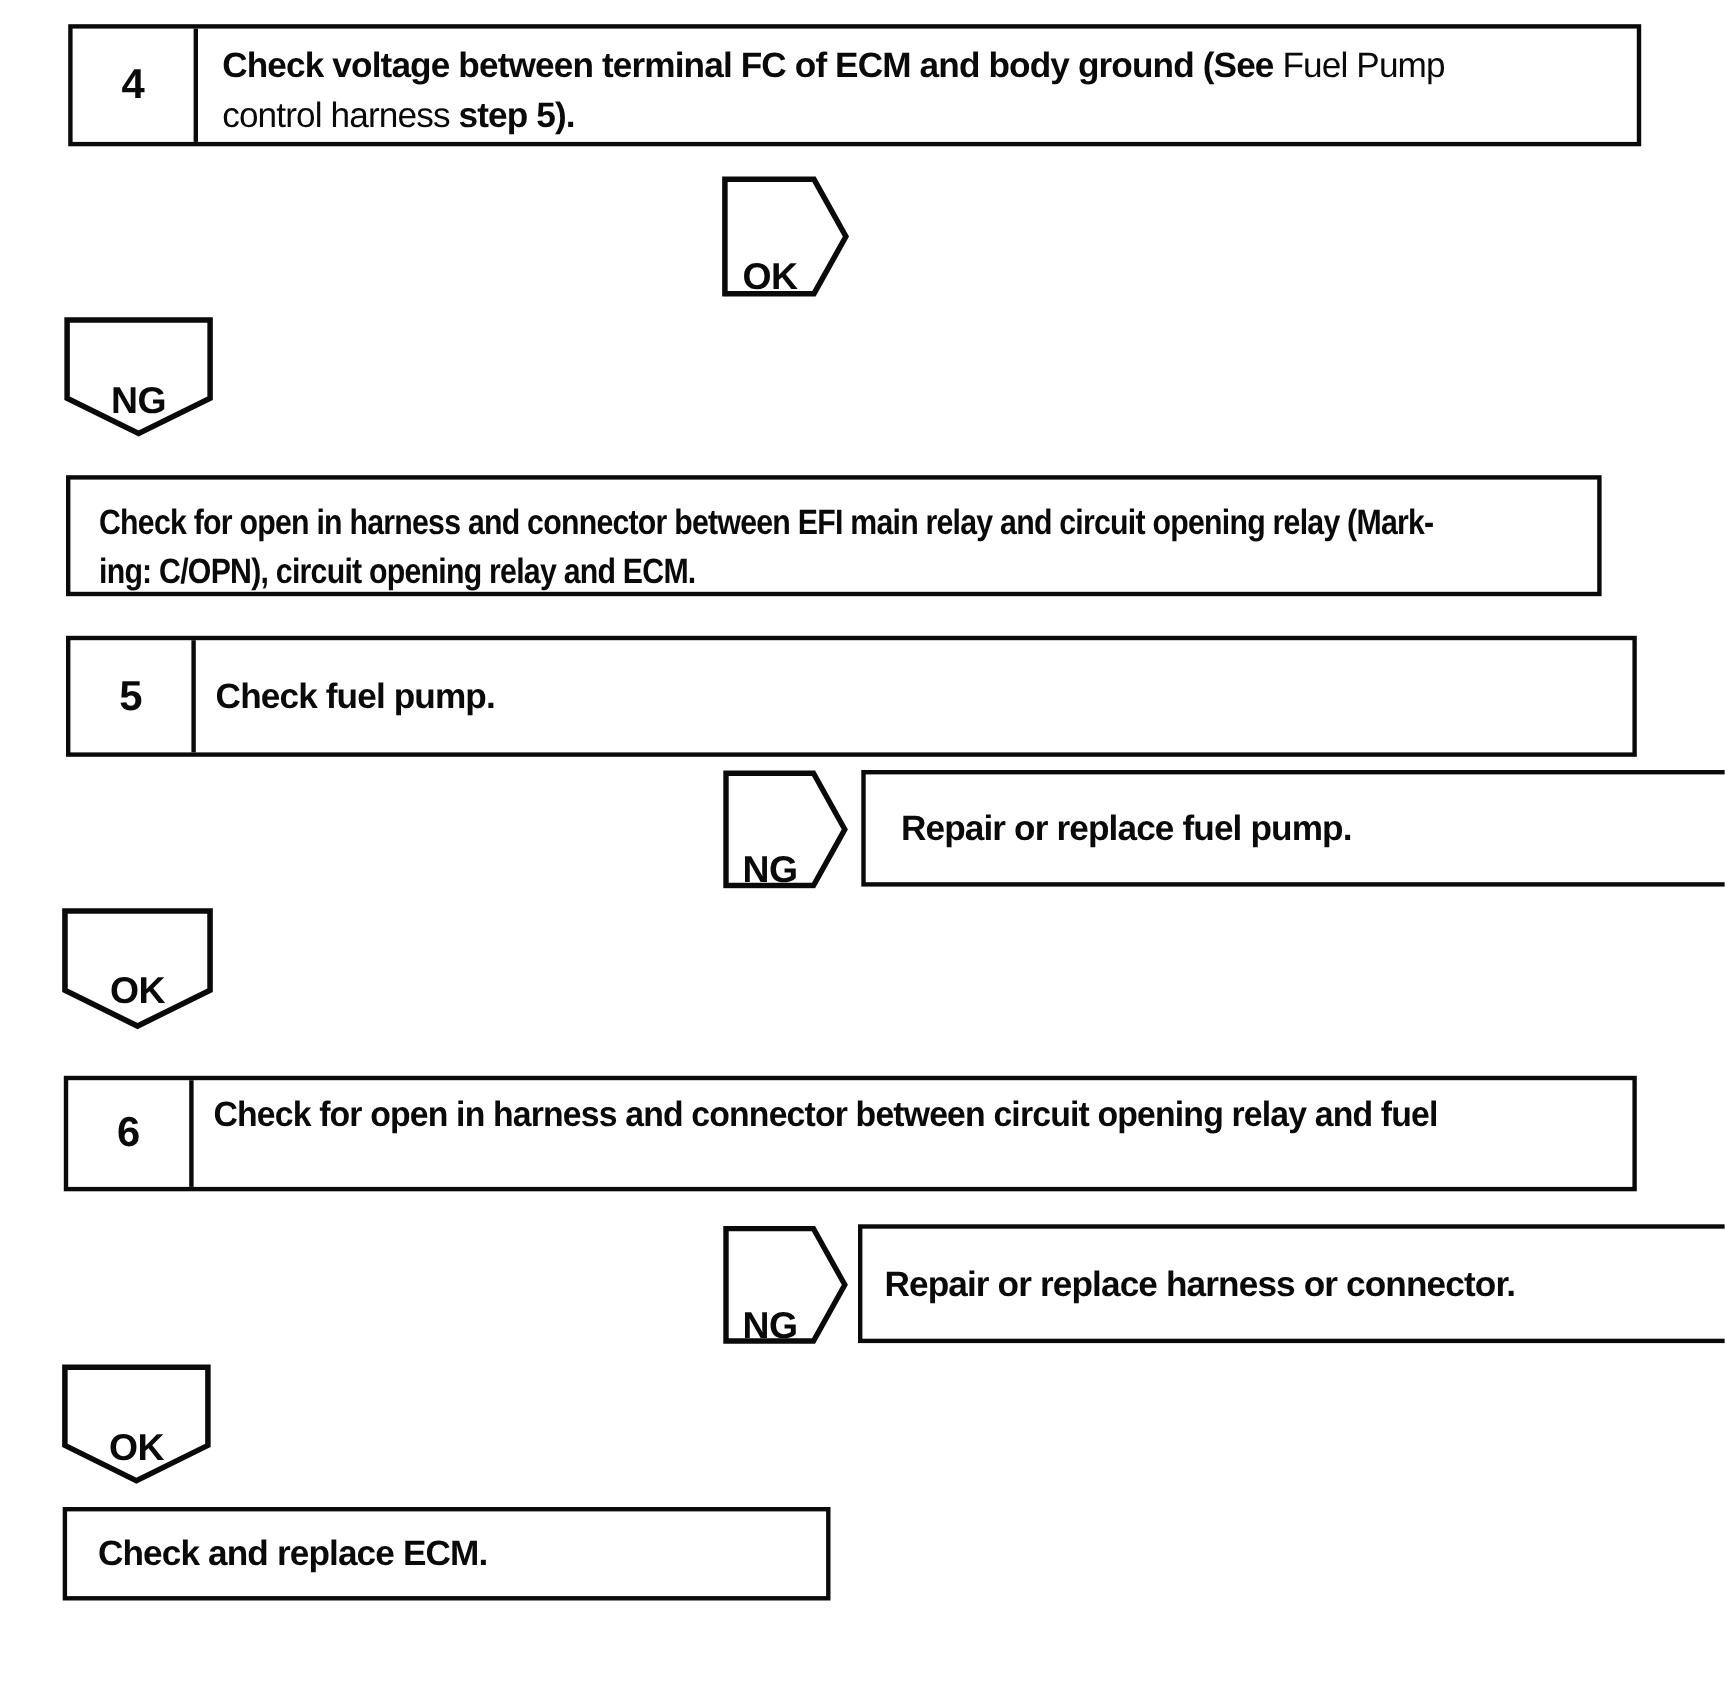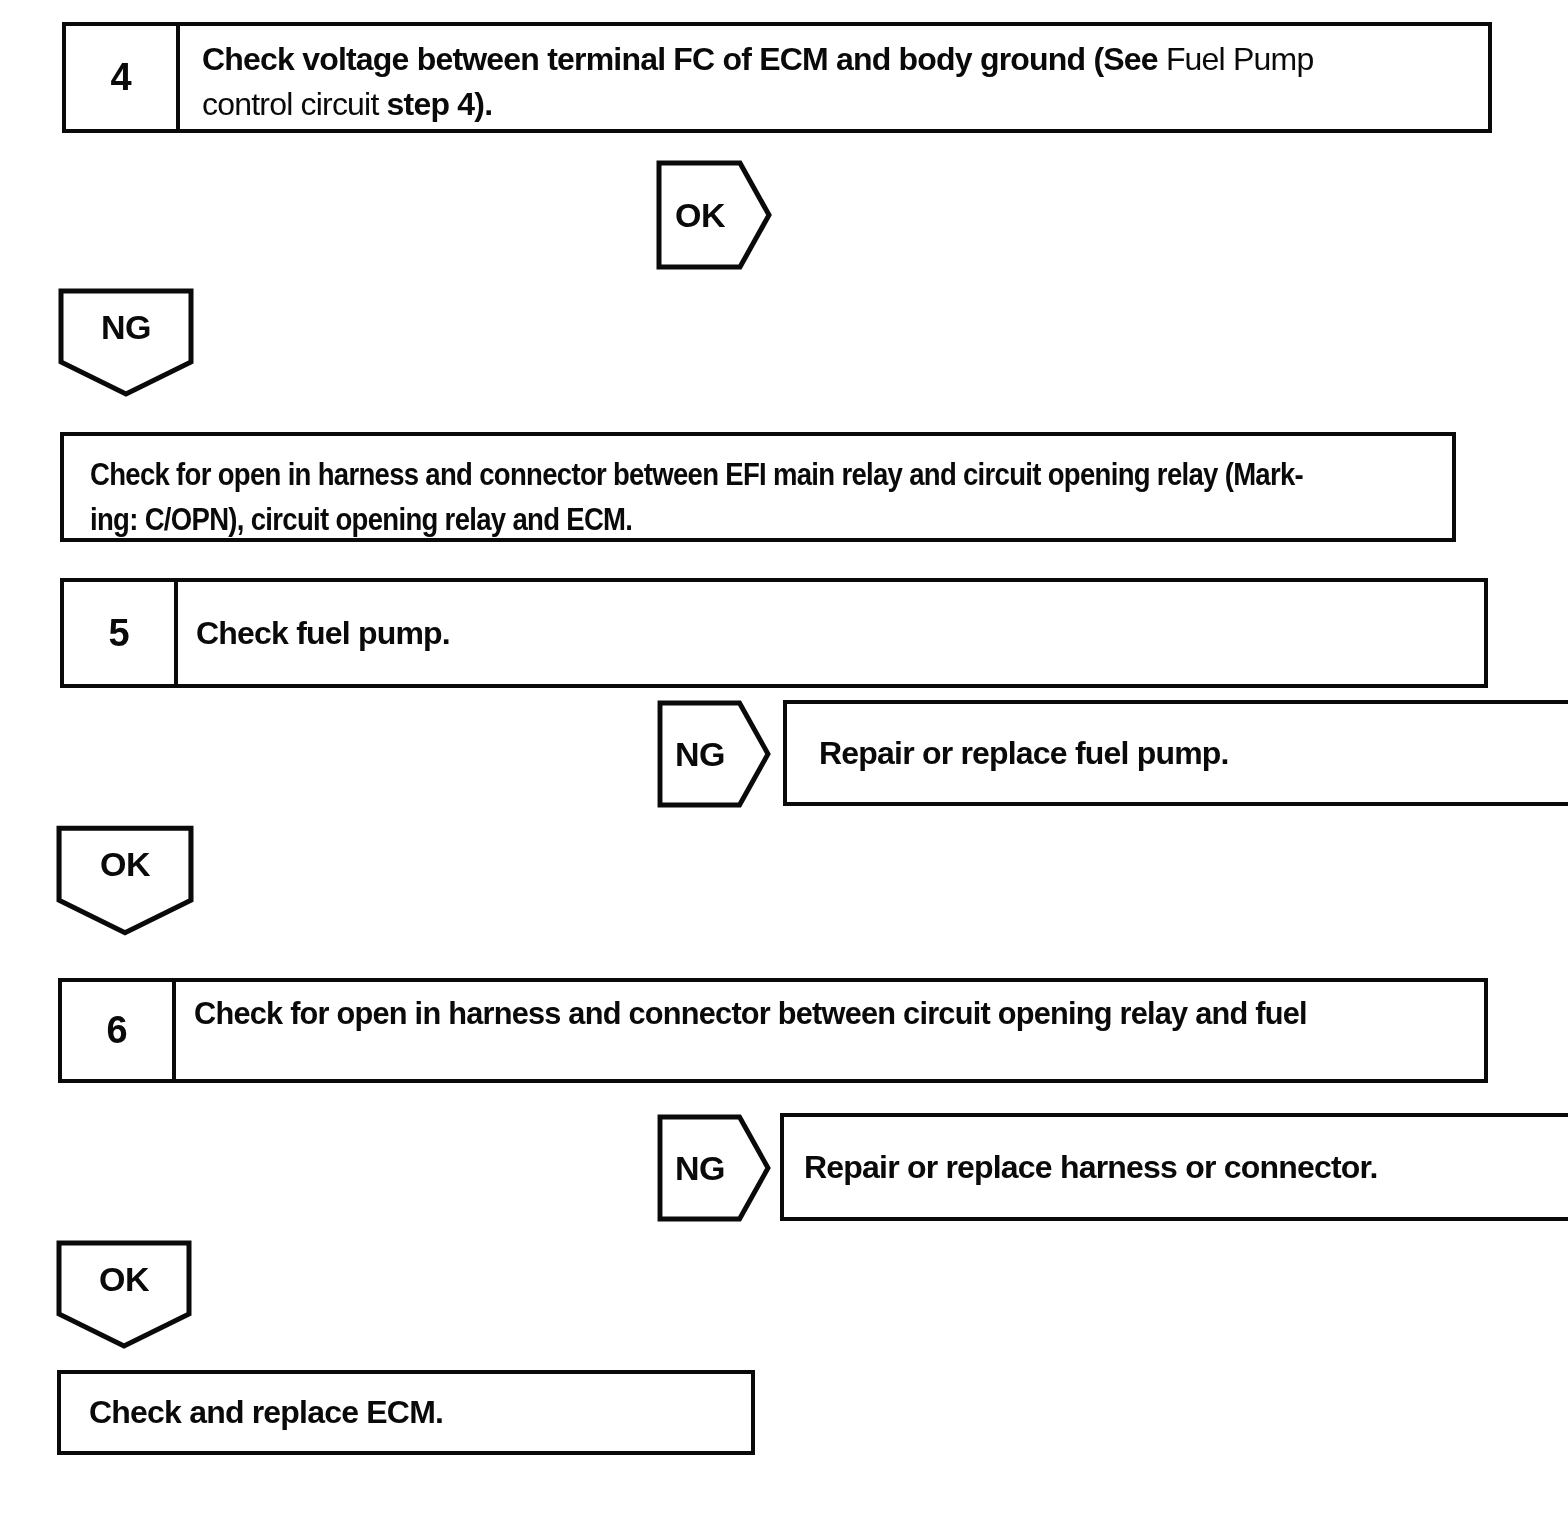--- a/index.html
+++ b/index.html
@@ -42,40 +42,41 @@
   .line { white-space: nowrap; }
   .squeeze    { transform: scaleX(0.86); transform-origin: 0 50%; }
   .squeeze-sm { transform: scaleX(0.96); transform-origin: 0 50%; }
   .pent { position: absolute; }
   .pent svg { display: block; }
   .pent .lbl {
     position: absolute;
     font-size: 34px;
     font-weight: 700;
     letter-spacing: -0.5px;
+    margin-top: 37px;
   }
   .pent-right .lbl {
     left: 0; top: 0; width: 88px; height: 100%;
     display: flex; align-items: center; justify-content: center;
   }
   .pent-down .lbl {
     left: 0; top: 20px; width: 100%;
     text-align: center;
   }
 </style>
 </head>
 <body>
 
 <div class="stage">
 
   <div class="box" style="left:62px; top:22px; width:1430px; height:111px;">
     <div class="numcell">4</div>
     <div class="textarea btxt pad-lines">
       <div class="line"><span>Check voltage between terminal FC of ECM and body ground (See </span><span class="ref">Fuel Pump</span></div>
-      <div class="line"><span class="ref">control circuit </span><span>step 4).</span></div>
+      <div class="line"><span class="ref">control harness </span><span>step 5).</span></div>
     </div>
   </div>
 
   <div class="pent pent-right" style="left:656px; top:160px; width:116px; height:110px;">
     <svg width="116" height="110" viewBox="0 0 116 110">
       <polygon points="3,3 84,3 113,55 84,107 3,107" fill="#ffffff" stroke="#0a0a0a" stroke-width="5" stroke-linejoin="miter"></polygon>
     </svg>
     <div class="lbl">OK</div>
   </div>
 

